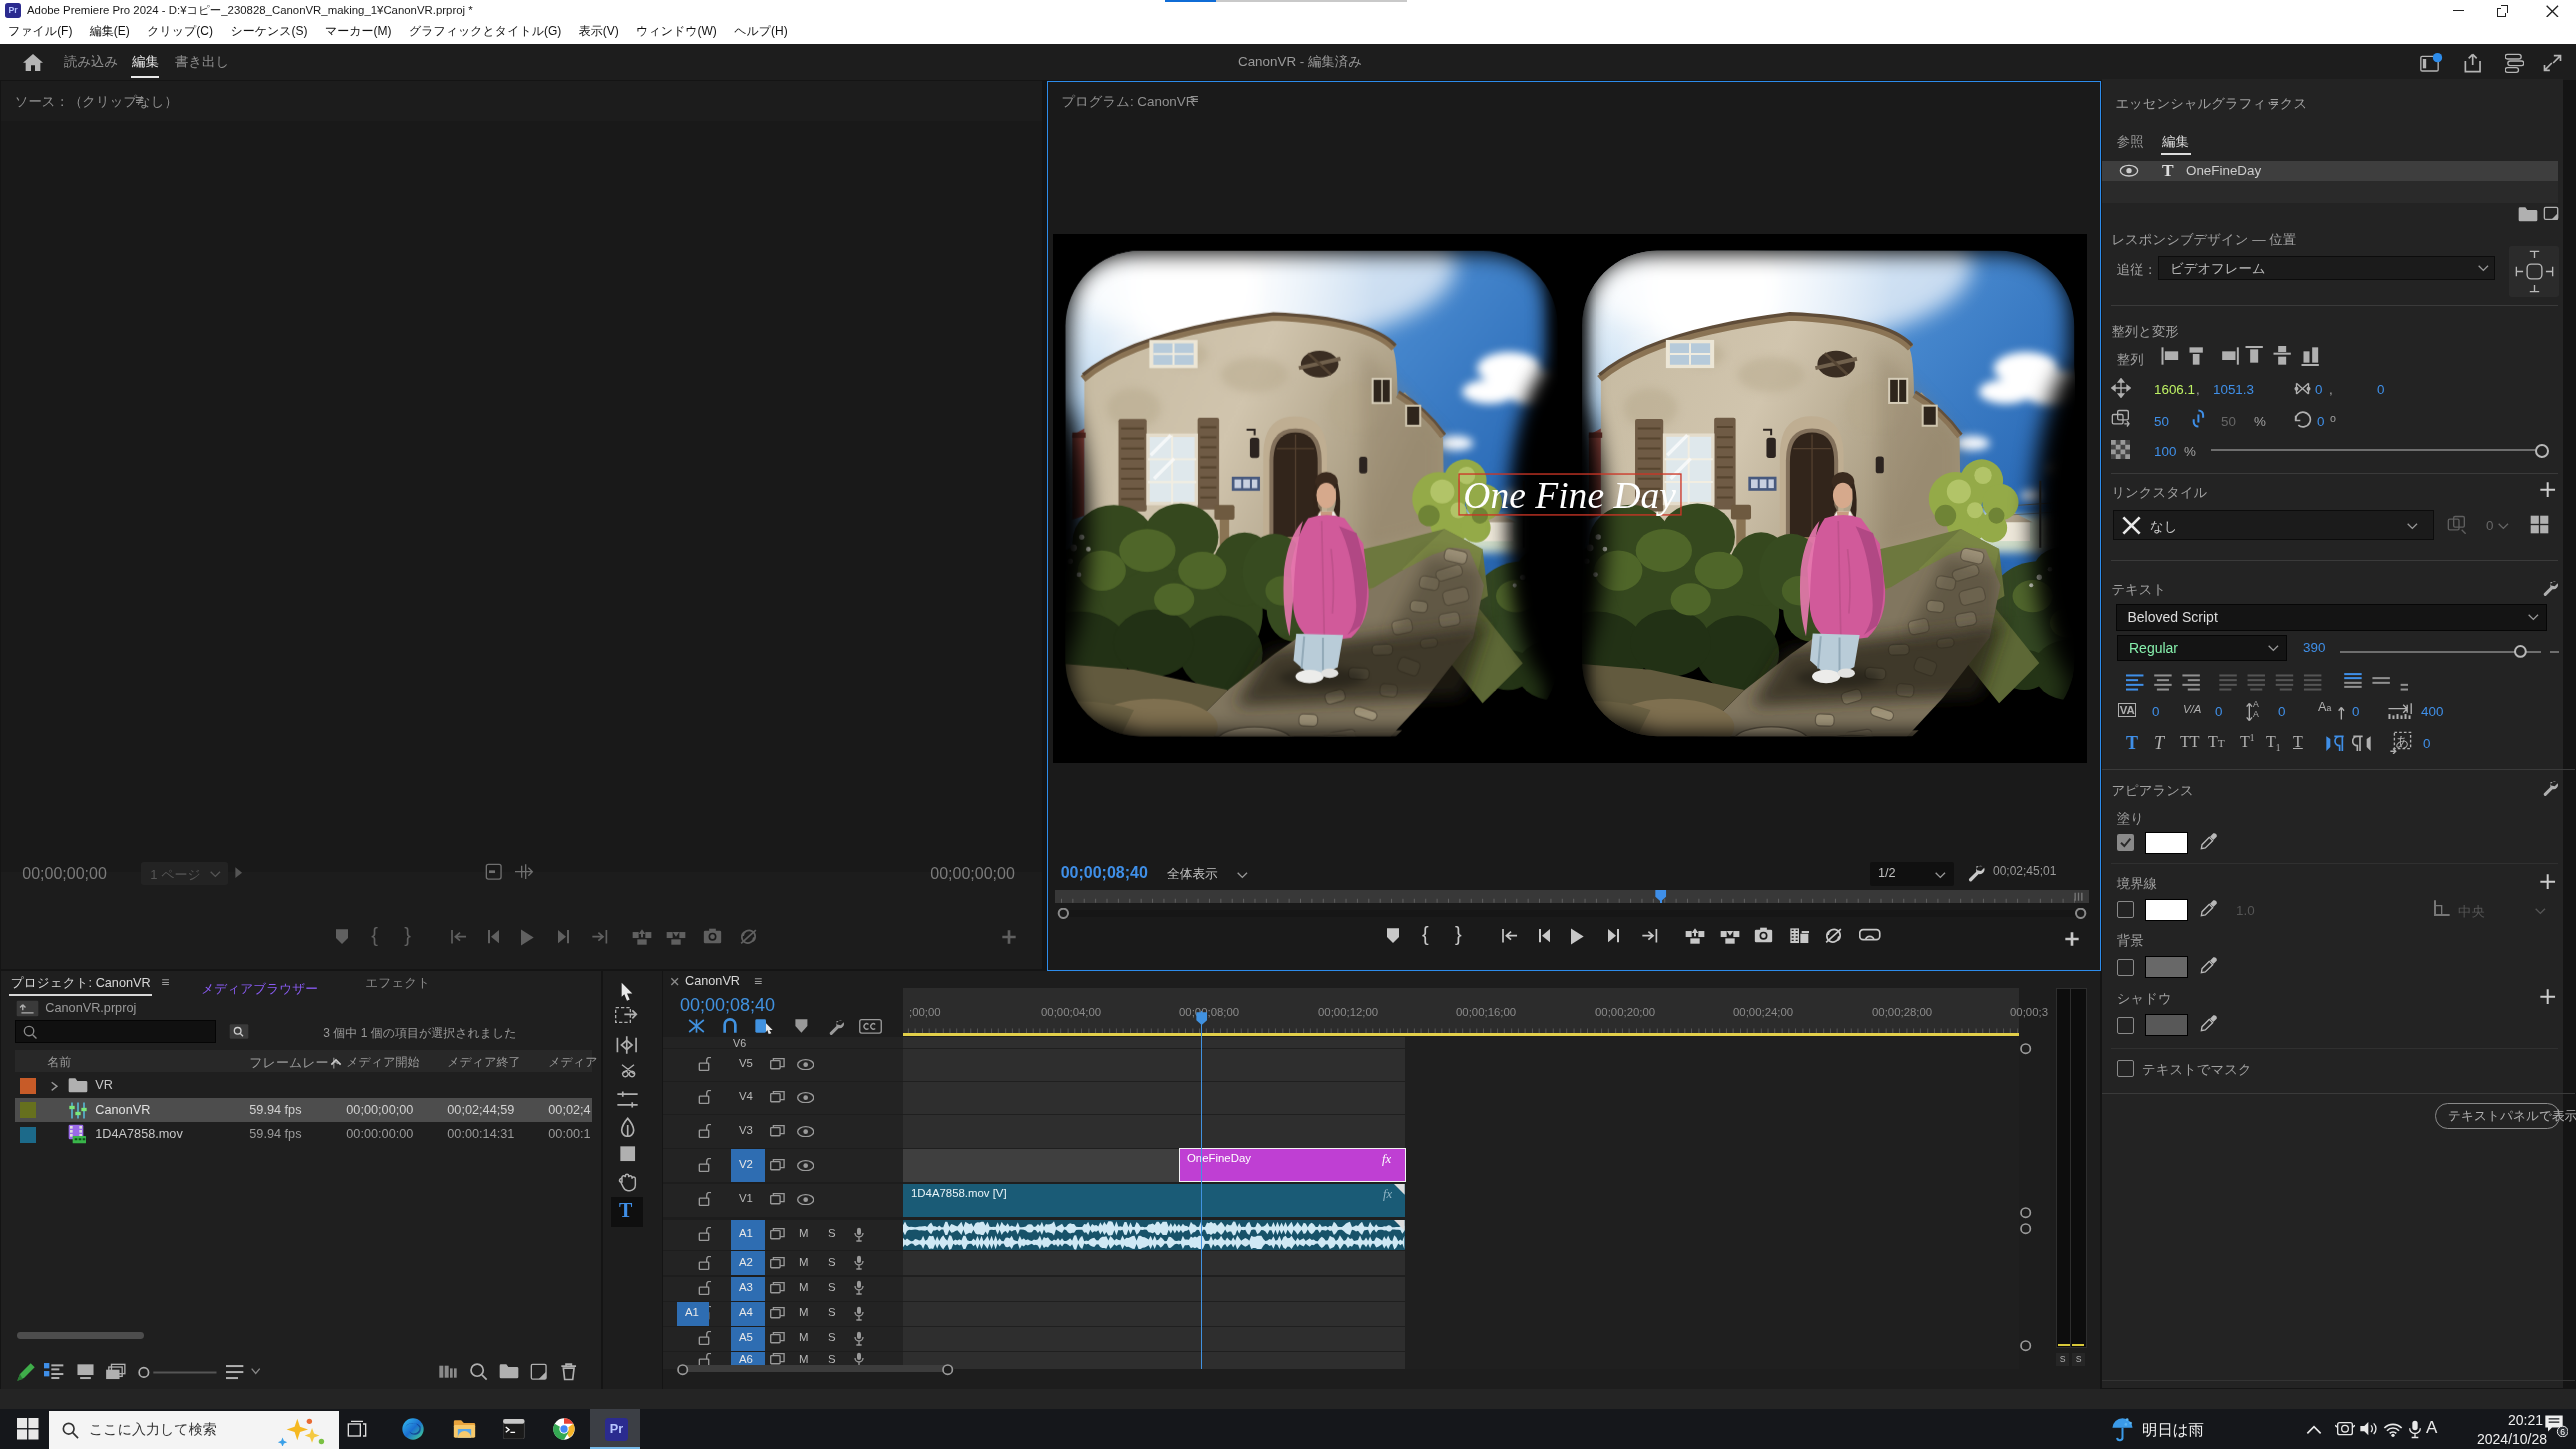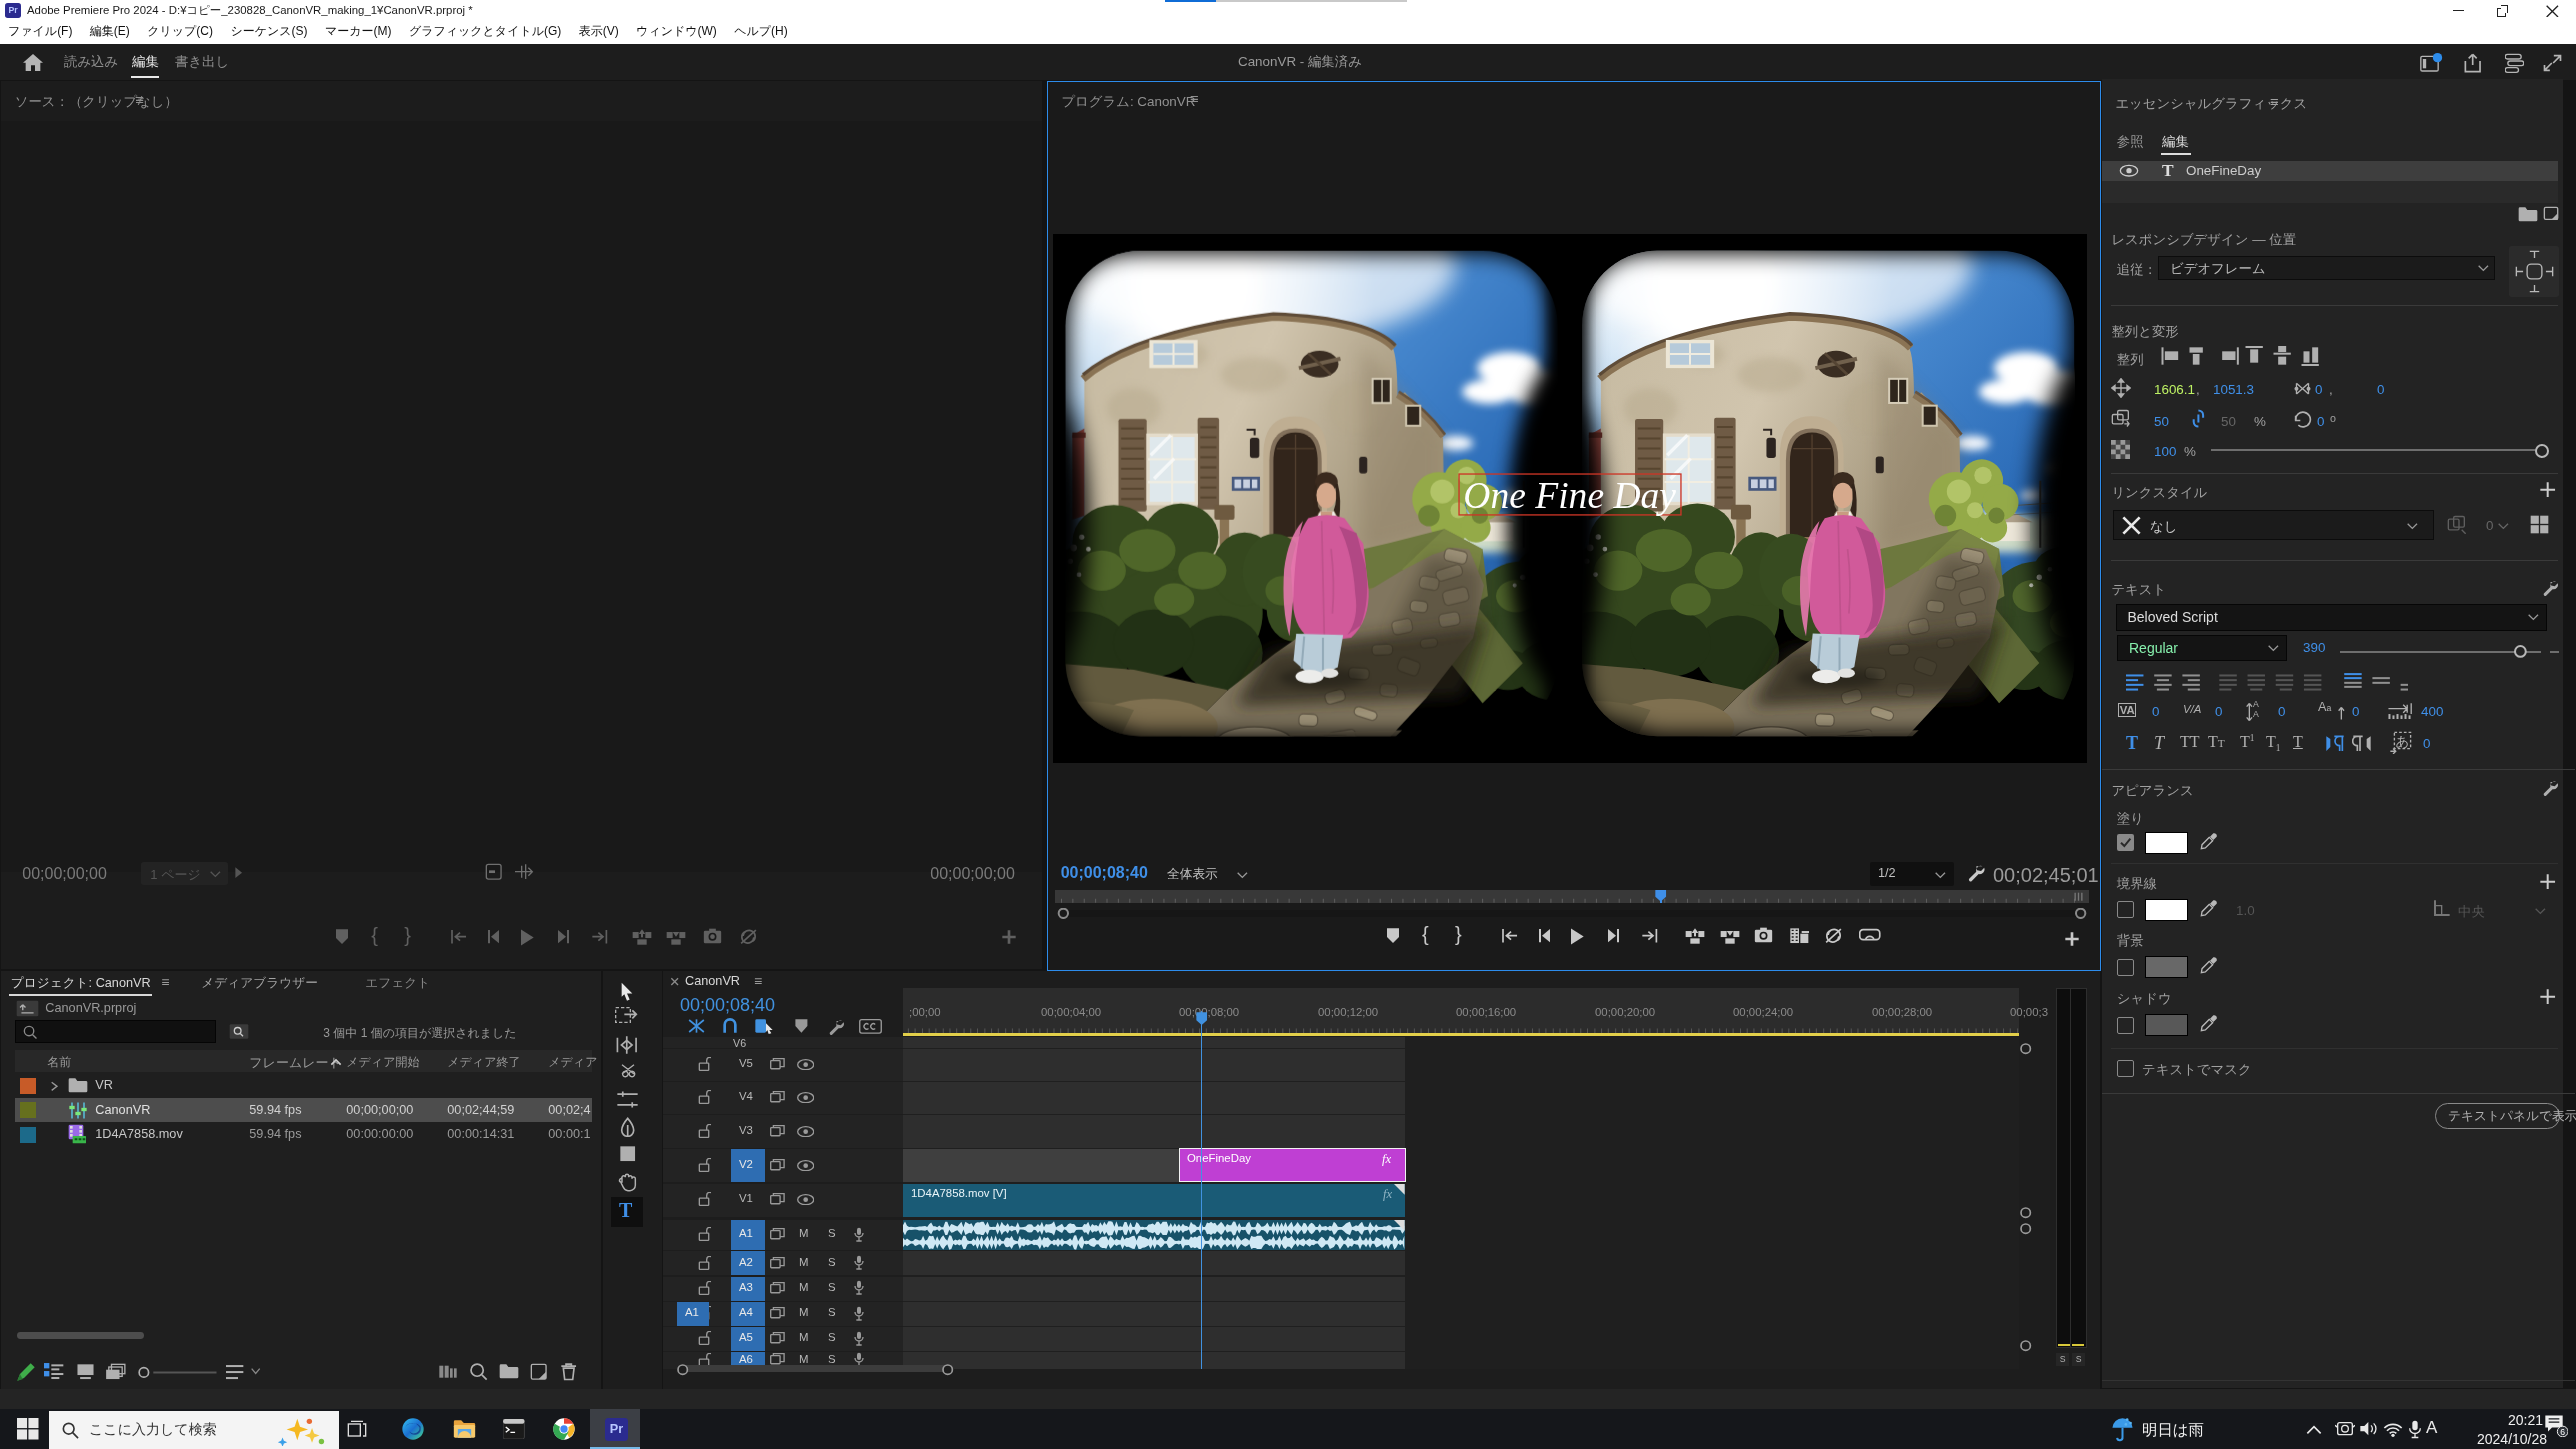--- a/index.html
+++ b/index.html
@@ -389,21 +389,21 @@
       <path d="M1 1 L8 8 L15 1" stroke="#999" stroke-width="2" fill="none"></path>
     </svg>
   <div class="a" style="left:822px;top:780px;width:84px;height:24px;background:#101010;border-radius:2px"></div>
   <div class="a tx" style="left:830px;top:784px;font-size:12.7px;color:#c0c0c0">1/2</div>
   <svg class="a" style="left:887px;top:790px" width="10.7" height="6.7" viewBox="0 0 16 10">
       <path d="M1 1 L8 8 L15 1" stroke="#999" stroke-width="2" fill="none"></path>
     </svg>
   <svg class="a" style="left:918px;top:781px" width="19" height="19" viewBox="0 0 24 24">
       <path d="M21 4 a6 6 0 0 0 -8 7 L4 20 a2.2 2.2 0 0 0 3 3 L16 14 a6 6 0 0 0 7-8 L19 10 L14 9 L13 4 Z" fill="#c8c8c8"></path>
     </svg>
-  <div class="a tx" style="left:945px;top:782px;font-size:20px;color:#9a9a9a">00;02;45;01</div>
+  <div class="a tx" style="left:945px;top:782px;font-size:12px;color:#9a9a9a">00;02;45;01</div>
 
   <div class="a" style="left:6.7px;top:808px;width:1034px;height:13.4px;background:#383838"></div>
   <svg class="a" style="left:6.7px;top:808px" width="1034" height="13.4" viewBox="0 0 1541 20">
       <g stroke="#5f5f5f" stroke-width="1.5">
         <line x1="8" y1="13" x2="8" y2="19"></line>
         <line x1="25" y1="13" x2="25" y2="19"></line>
         <line x1="42" y1="13" x2="42" y2="19"></line>
         <line x1="59" y1="13" x2="59" y2="19"></line>
         <line x1="76" y1="13" x2="76" y2="19"></line>
         <line x1="93" y1="13" x2="93" y2="19"></line>
@@ -901,21 +901,21 @@
   <div class="a" style="left:0;top:1014px;width:473px;height:1.3px;background:#3a3a3a"></div>
   <div class="a" style="left:333px;top:1024px;width:125px;height:25.5px;border:1.3px solid #8a8a8a;border-radius:12.7px"></div>
   <div class="a tx" style="left:346px;top:1029px;font-size:12.7px;color:#b0b0b0">テキストパネルで表示</div>
   <div class="a" style="left:0;top:1301px;width:473px;height:1.3px;background:#333"></div>
 </div>
 
 <div id="projpanel" class="a" style="left:1.3px;top:971px;width:600px;height:418px;background:#1f1f1f;color:#9a9a9a;font-size:12.7px">
   <div class="a tx" style="left:9.4px;top:4px;color:#d8d8d8">プロジェクト: CanonVR</div>
   <div class="a tx" style="left:160px;top:2.7px;font-size:14px">≡</div>
   <div class="a" style="left:8px;top:23px;width:143px;height:2px;background:#d8d8d8"></div>
-  <div class="a tx" style="left:200px;top:4px;color:#a3a3a3">メディアブラウザー</div>
+  <div class="a tx" style="left:200px;top:10px;color:#8b5cf6">メディアブラウザー</div>
   <div class="a tx" style="left:364px;top:4px;color:#888">エフェクト</div>
   <svg class="a" style="left:14.8px;top:27px" width="23" height="19" viewBox="0 0 34 28">
       <rect x="1" y="4" width="32" height="23" rx="2" fill="#3a3a3a"></rect>
       <path d="M10 18 L10 10 M10 10 L6 14 M10 10 L14 14 M8 22 L26 22" stroke="#b0b0b0" stroke-width="2" fill="none"></path>
     </svg>
   <div class="a tx" style="left:44px;top:29.5px">CanonVR.prproj</div>
   <div class="a" style="left:14px;top:49px;width:201px;height:23px;background:#101010;border:0.7px solid #050505"></div>
   <svg class="a" style="left:21.5px;top:54px" width="14.8" height="14.8" viewBox="0 0 22 22">
       <circle cx="9" cy="9" r="7" fill="none" stroke="#8a8a8a" stroke-width="2"></circle>
       <line x1="14" y1="14" x2="20" y2="20" stroke="#8a8a8a" stroke-width="2"></line>

